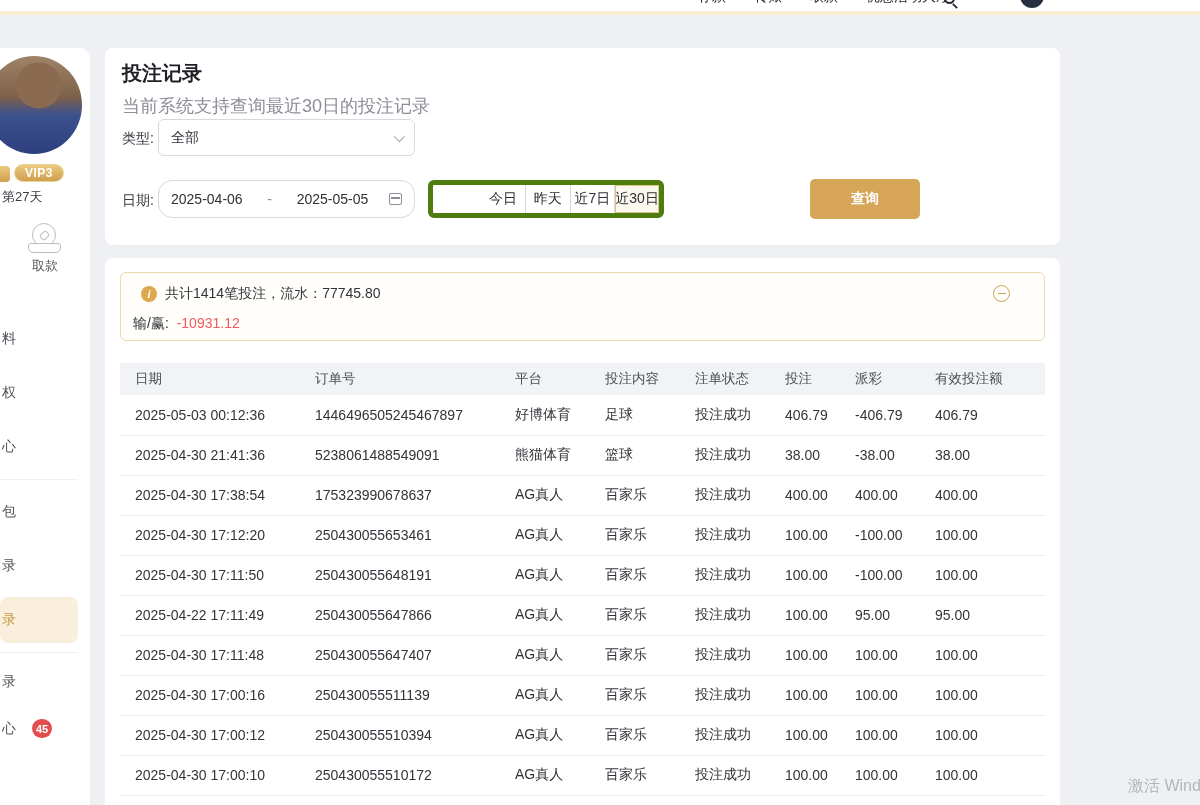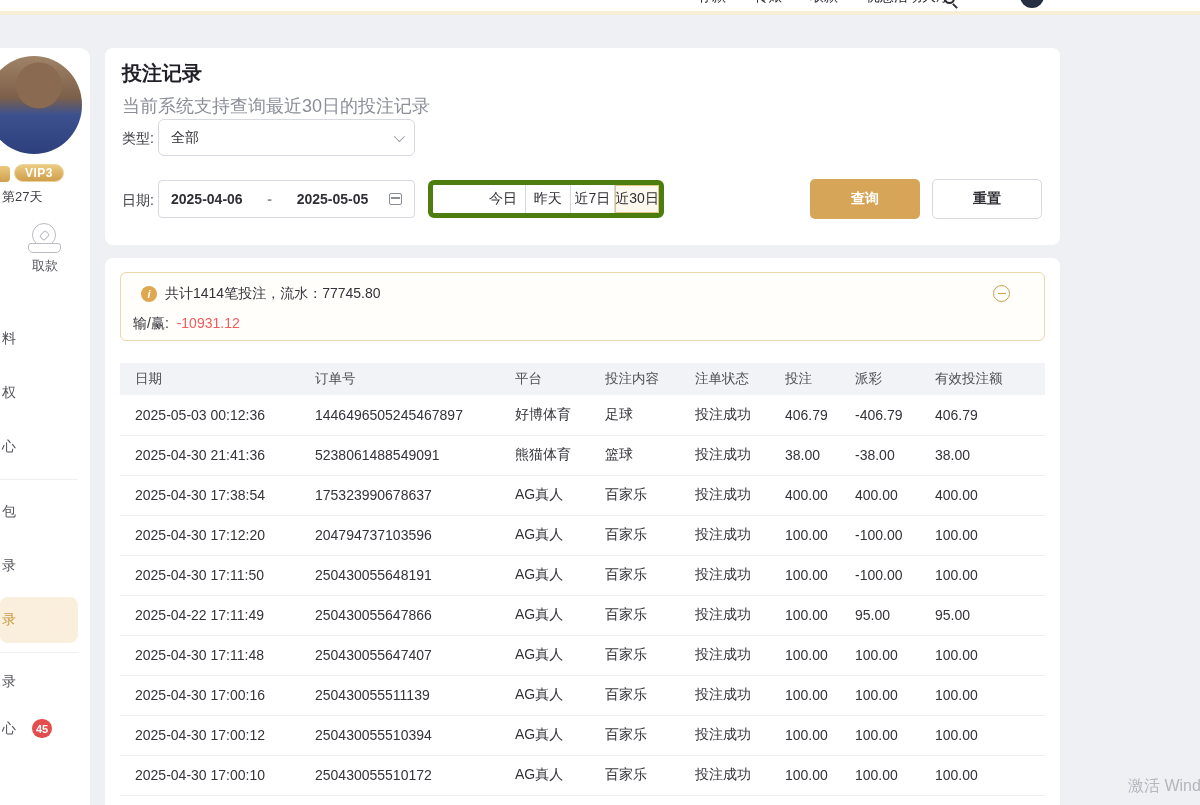--- a/index.html
+++ b/index.html
@@ -103,23 +103,23 @@
     border:1px solid #d6d9df; border-radius:6px; background:#fff;
     display:flex; align-items:center; padding:0 12px; font-size:14px; color:#2f2f36;
   }
   .chevron-down {
     position:absolute; right:12px; top:14px; width:8px; height:8px;
     border-right:1.5px solid #9a9da5; border-bottom:1.5px solid #9a9da5;
     transform:rotate(45deg) translateY(-2px);
   }
   .date-input {
     position:absolute; left:53px; top:132px; width:257px; height:38px;
-    border:1px solid #d6d9df; border-radius:4px; background:#fff;
+    border:1px solid #d6d9df; border-radius:14px; background:#fff;
     display:flex; align-items:center; justify-content:space-between;
-    padding:0 12px; font-size:14px; color:#2f2f36;font-weight:bold;
+    padding:0 12px; font-size:14px; color:#2f2f36;
   }
   .date-sep { color:#8b8e96; padding:0 4px; }
   .cal-icon {
     width:13px; height:12px; border:1.5px solid #8b8e96; border-radius:2px; position:relative;
   }
   .cal-icon::after { content:""; position:absolute; left:1px; right:1px; top:3px; height:1.5px; background:#8b8e96; }
   .quick-group {
     position:absolute; left:323px; top:132px; width:236px; height:38px;
     display:flex; border:5px solid #4d7c0f; border-radius:6px; overflow:hidden; background:#fff;padding-left:48px;
   }
@@ -252,21 +252,20 @@
   </div>
 
   <div class="quick-group" id="quick-group">
       <div class="quick-btn">今日</div>
       <div class="quick-btn">昨天</div>
       <div class="quick-btn">近7日</div>
       <div class="quick-btn selected">近30日</div>
     </div>
 
   <button class="btn btn-query">查询</button>
-  <button class="btn btn-reset">重置</button>
 </div>
 
 <div class="card card-table">
   <div class="summary-box">
     <div class="summary-line1">
       <span class="info-icon">i</span>
       <span>共计1414笔投注，流水：77745.80</span>
     </div>
     <div class="summary-line2">
       <span>输/赢:</span>
@@ -314,21 +313,21 @@
           <td>175323990678637</td>
           <td>AG真人</td>
           <td>百家乐</td>
           <td>投注成功</td>
           <td>400.00</td>
           <td class="payout-red">400.00</td>
           <td>400.00</td>
         </tr>
         <tr>
           <td>2025-04-30 17:12:20</td>
-          <td>204794737103596</td>
+          <td>250430055653461</td>
           <td>AG真人</td>
           <td>百家乐</td>
           <td>投注成功</td>
           <td>100.00</td>
           <td>-100.00</td>
           <td>100.00</td>
         </tr>
         <tr>
           <td>2025-04-30 17:11:50</td>
           <td>250430055648191</td>

